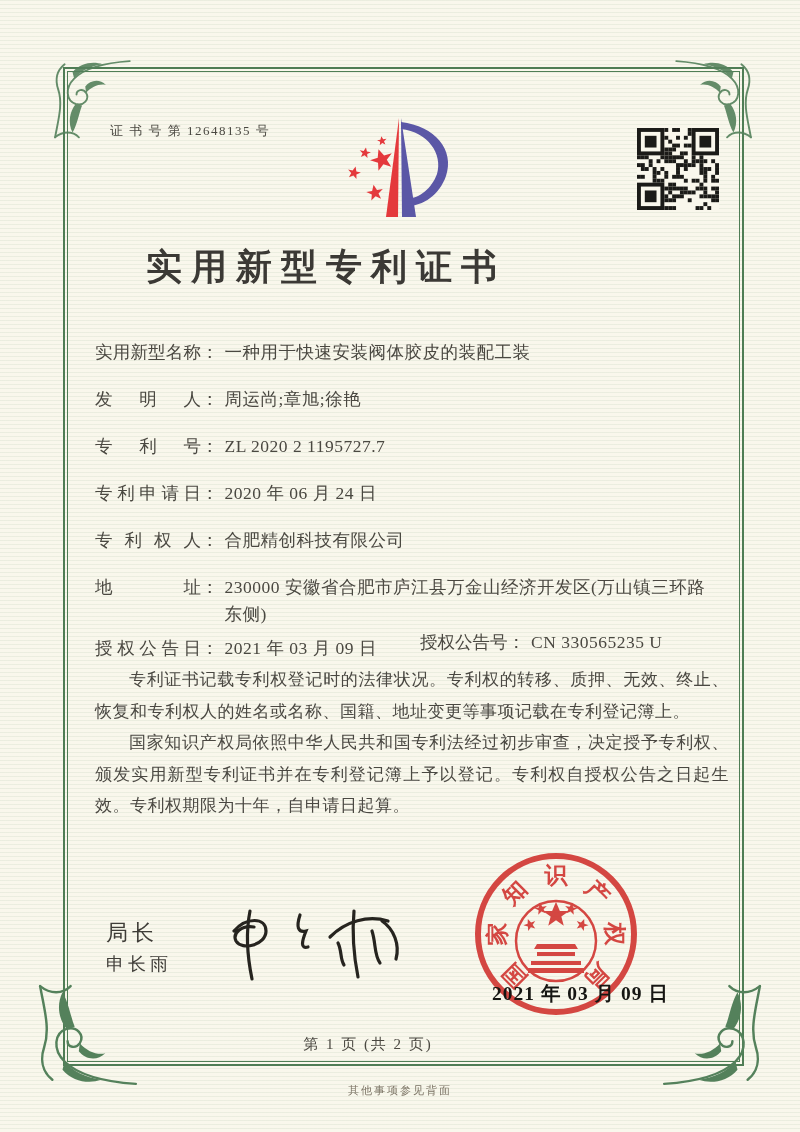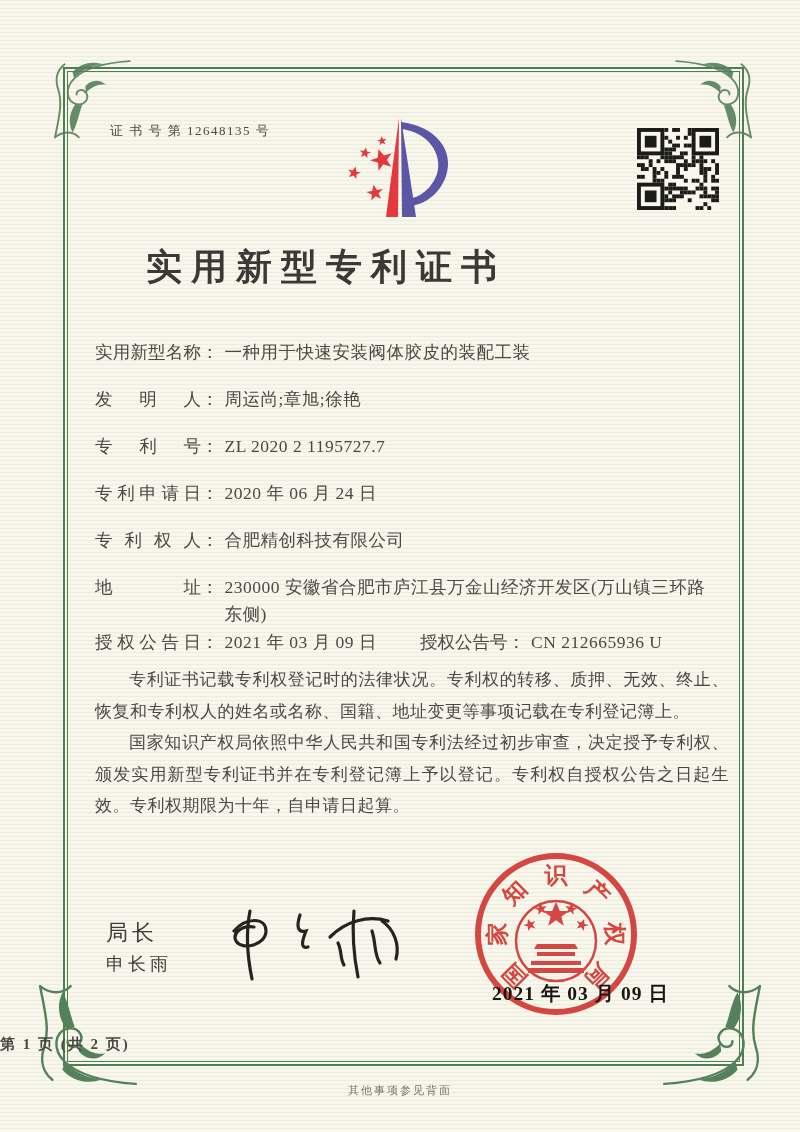--- a/index.html
+++ b/index.html
@@ -27,34 +27,34 @@
   .title{position:absolute;left:0;top:243px;width:652px;text-align:center;
     font-size:36px;font-weight:700;letter-spacing:9px;color:#3b3935;}
   .fields{position:absolute;left:95px;top:339px;width:633px;font-size:17.5px;line-height:27px;color:#4a4841;}
   .f-row{margin-bottom:20px;display:flex;align-items:flex-start;}
   .f-row.addr{margin-bottom:1px;}
   .f-label{display:inline-block;width:106px;text-align:justify;text-align-last:justify;flex:none;}
   .f-colon{flex:none;margin-right:6px;}
   .f-value{letter-spacing:.5px;}
   .addr .f-value{max-width:492px;}
   .grant-row{display:flex;}
-  .grant-left{width:325px;flex:none;display:flex;}
+  .grant-left{width:325px;flex:none;display:flex;margin-top:6px;}
   .grant-right{display:flex;justify-content:flex-end;}
   .grant-right .f-label2{flex:none;}
   .paras{position:absolute;left:95px;top:664px;width:634px;font-size:17px;line-height:31.5px;
     text-align:justify;color:#4a4842;}
   .paras p{margin:0;text-indent:2em;letter-spacing:.5px;}
   .sig-role{position:absolute;left:106px;top:918px;font-size:22px;letter-spacing:4px;color:#3f3d38;}
   .sig-name{position:absolute;left:106px;top:952px;font-size:18px;letter-spacing:4px;color:#3f3d38;}
   .sig-hand{position:absolute;left:222px;top:896px;width:200px;height:92px;}
   .seal{position:absolute;left:471px;top:849px;width:170px;height:170px;opacity:.93;}
   .seal-date{position:absolute;left:492px;top:980px;font-size:19.5px;font-weight:600;
     letter-spacing:1px;color:#161613;}
-  .page-num{position:absolute;left:0;top:1035px;width:736px;text-align:left;font-size:15px;
-    letter-spacing:2px;color:#4a4841;font-weight:bold;}
+  .page-num{position:absolute;left:0;top:1035px;width:736px;text-align:center;font-size:15px;
+    letter-spacing:2px;color:#4a4841;}
   .back-note{position:absolute;left:0;top:1083px;width:800px;text-align:center;font-size:11px;
     letter-spacing:2px;color:#7a7263;}
   .sealchar{font-size:23px;font-weight:700;}
 </style>
 </head>
 <body>
 
 <div class="page">
 
   <svg width="0" height="0" style="position:absolute">
@@ -283,21 +283,21 @@
     </div>
     <div class="f-row grant-row">
       <span class="grant-left">
         <span class="f-label">授权公告日</span>
           <span class="f-colon">：</span>
         <span class="f-value">2021 年 03 月 09 日</span>
       </span>
       <span class="grant-right">
         <span class="f-label2">授权公告号</span>
           <span class="f-colon">：</span>
-        <span class="f-value">CN 212665936 U</span>
+        <span class="f-value">CN 330565235 U</span>
       </span>
     </div>
   </div>
 
   <div class="paras">
     <p>专利证书记载专利权登记时的法律状况。专利权的转移、质押、无效、终止、恢复和专利权人的姓名或名称、国籍、地址变更等事项记载在专利登记簿上。</p>
     <p>国家知识产权局依照中华人民共和国专利法经过初步审查，决定授予专利权、颁发实用新型专利证书并在专利登记簿上予以登记。专利权自授权公告之日起生效。专利权期限为十年，自申请日起算。</p>
   </div>
 
   <div class="sig-role">局长</div>

